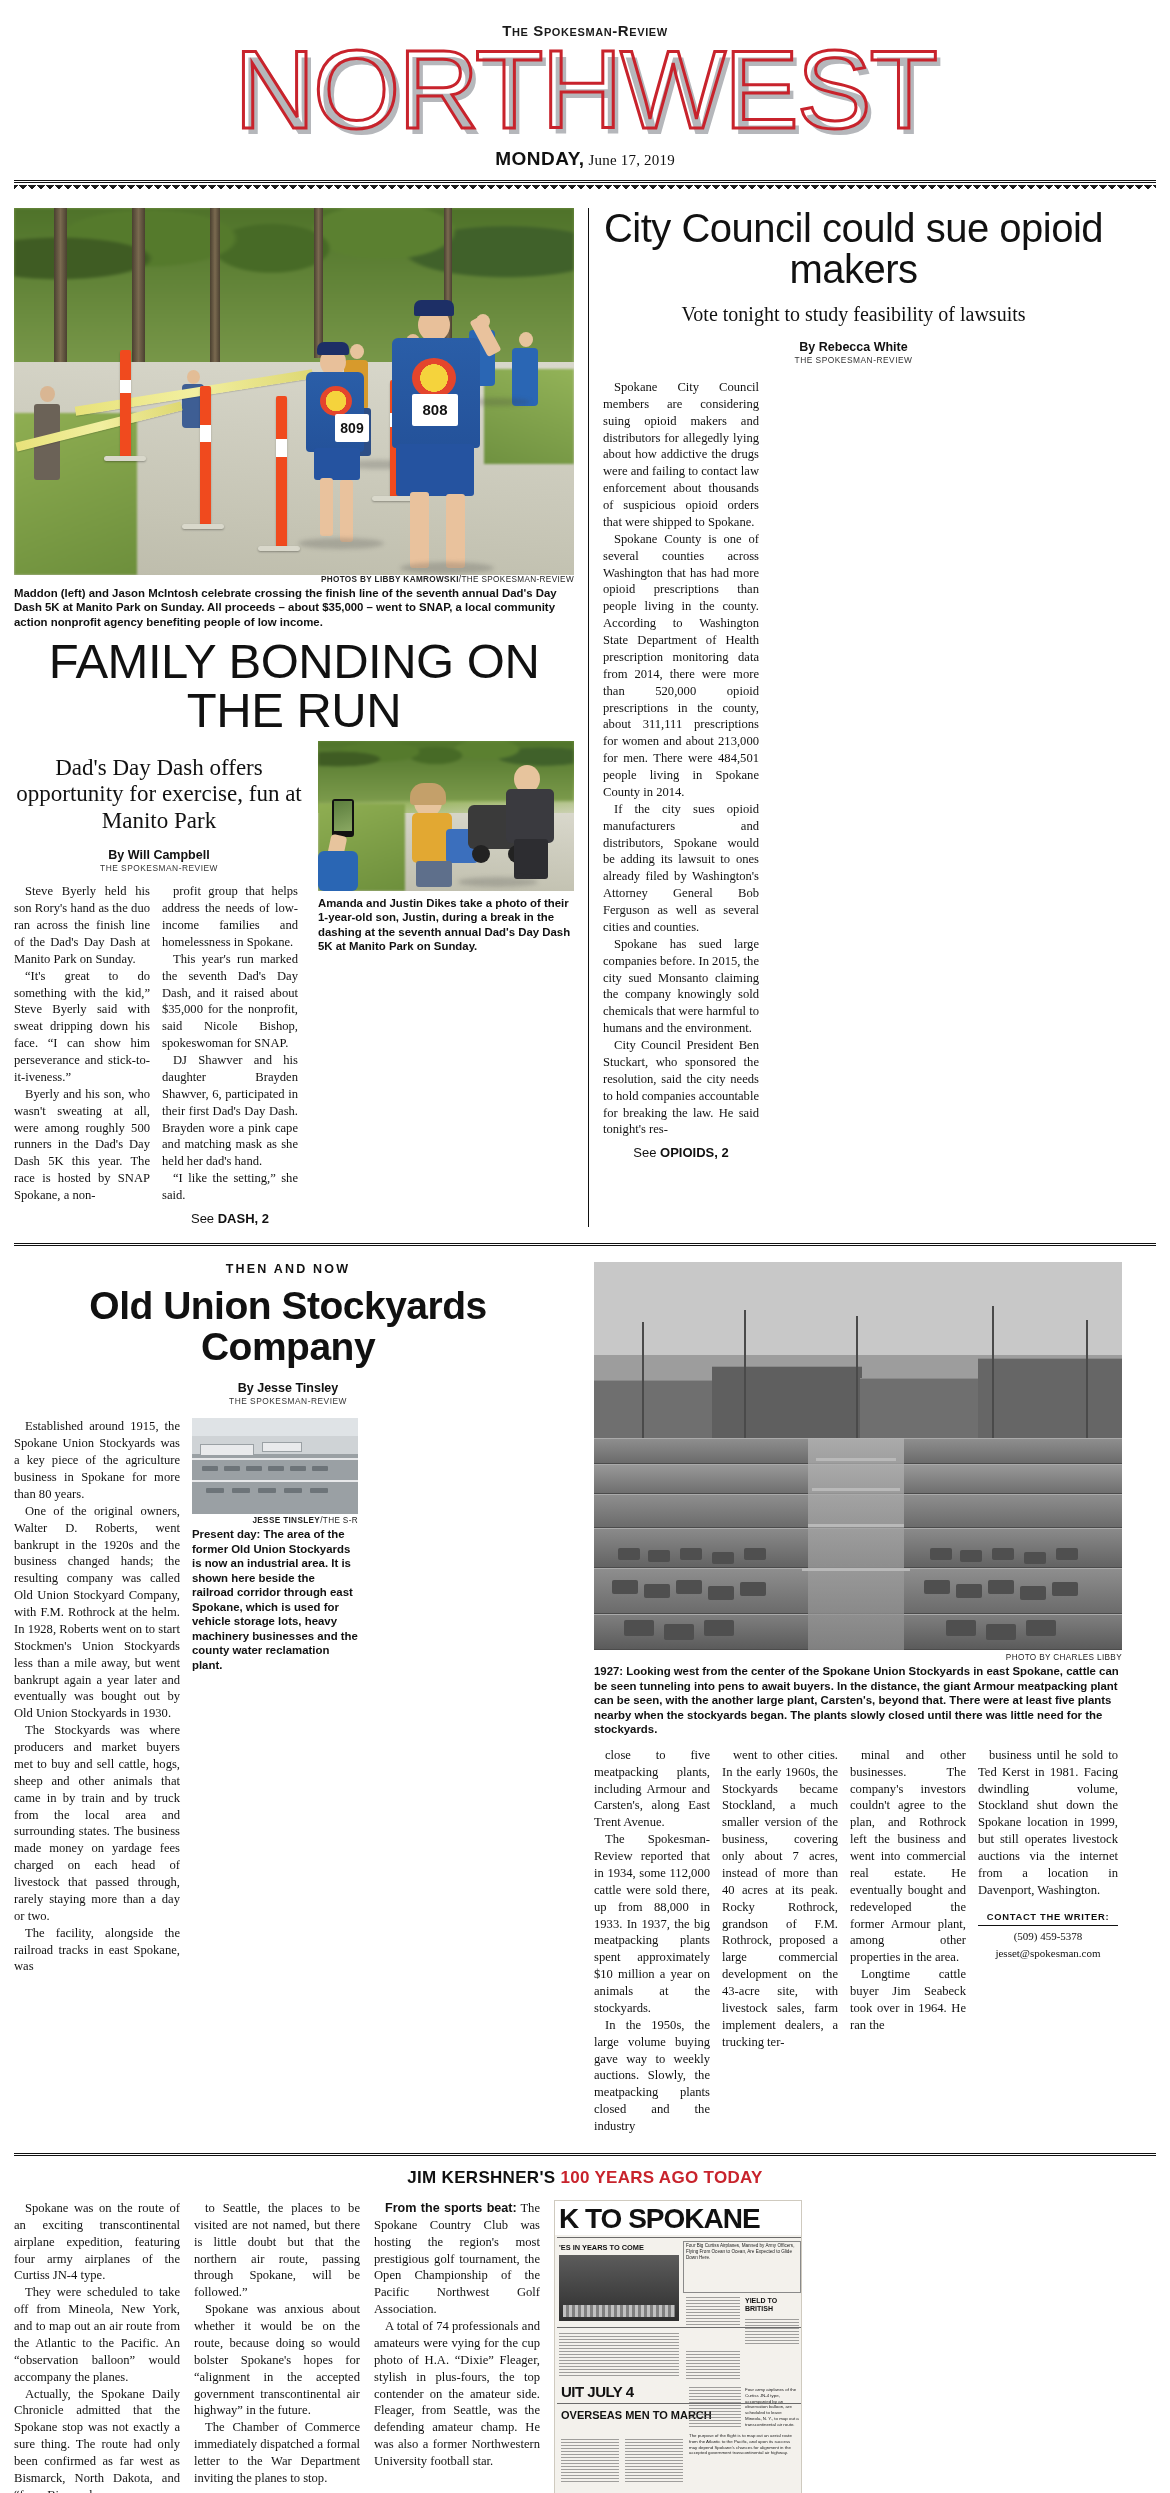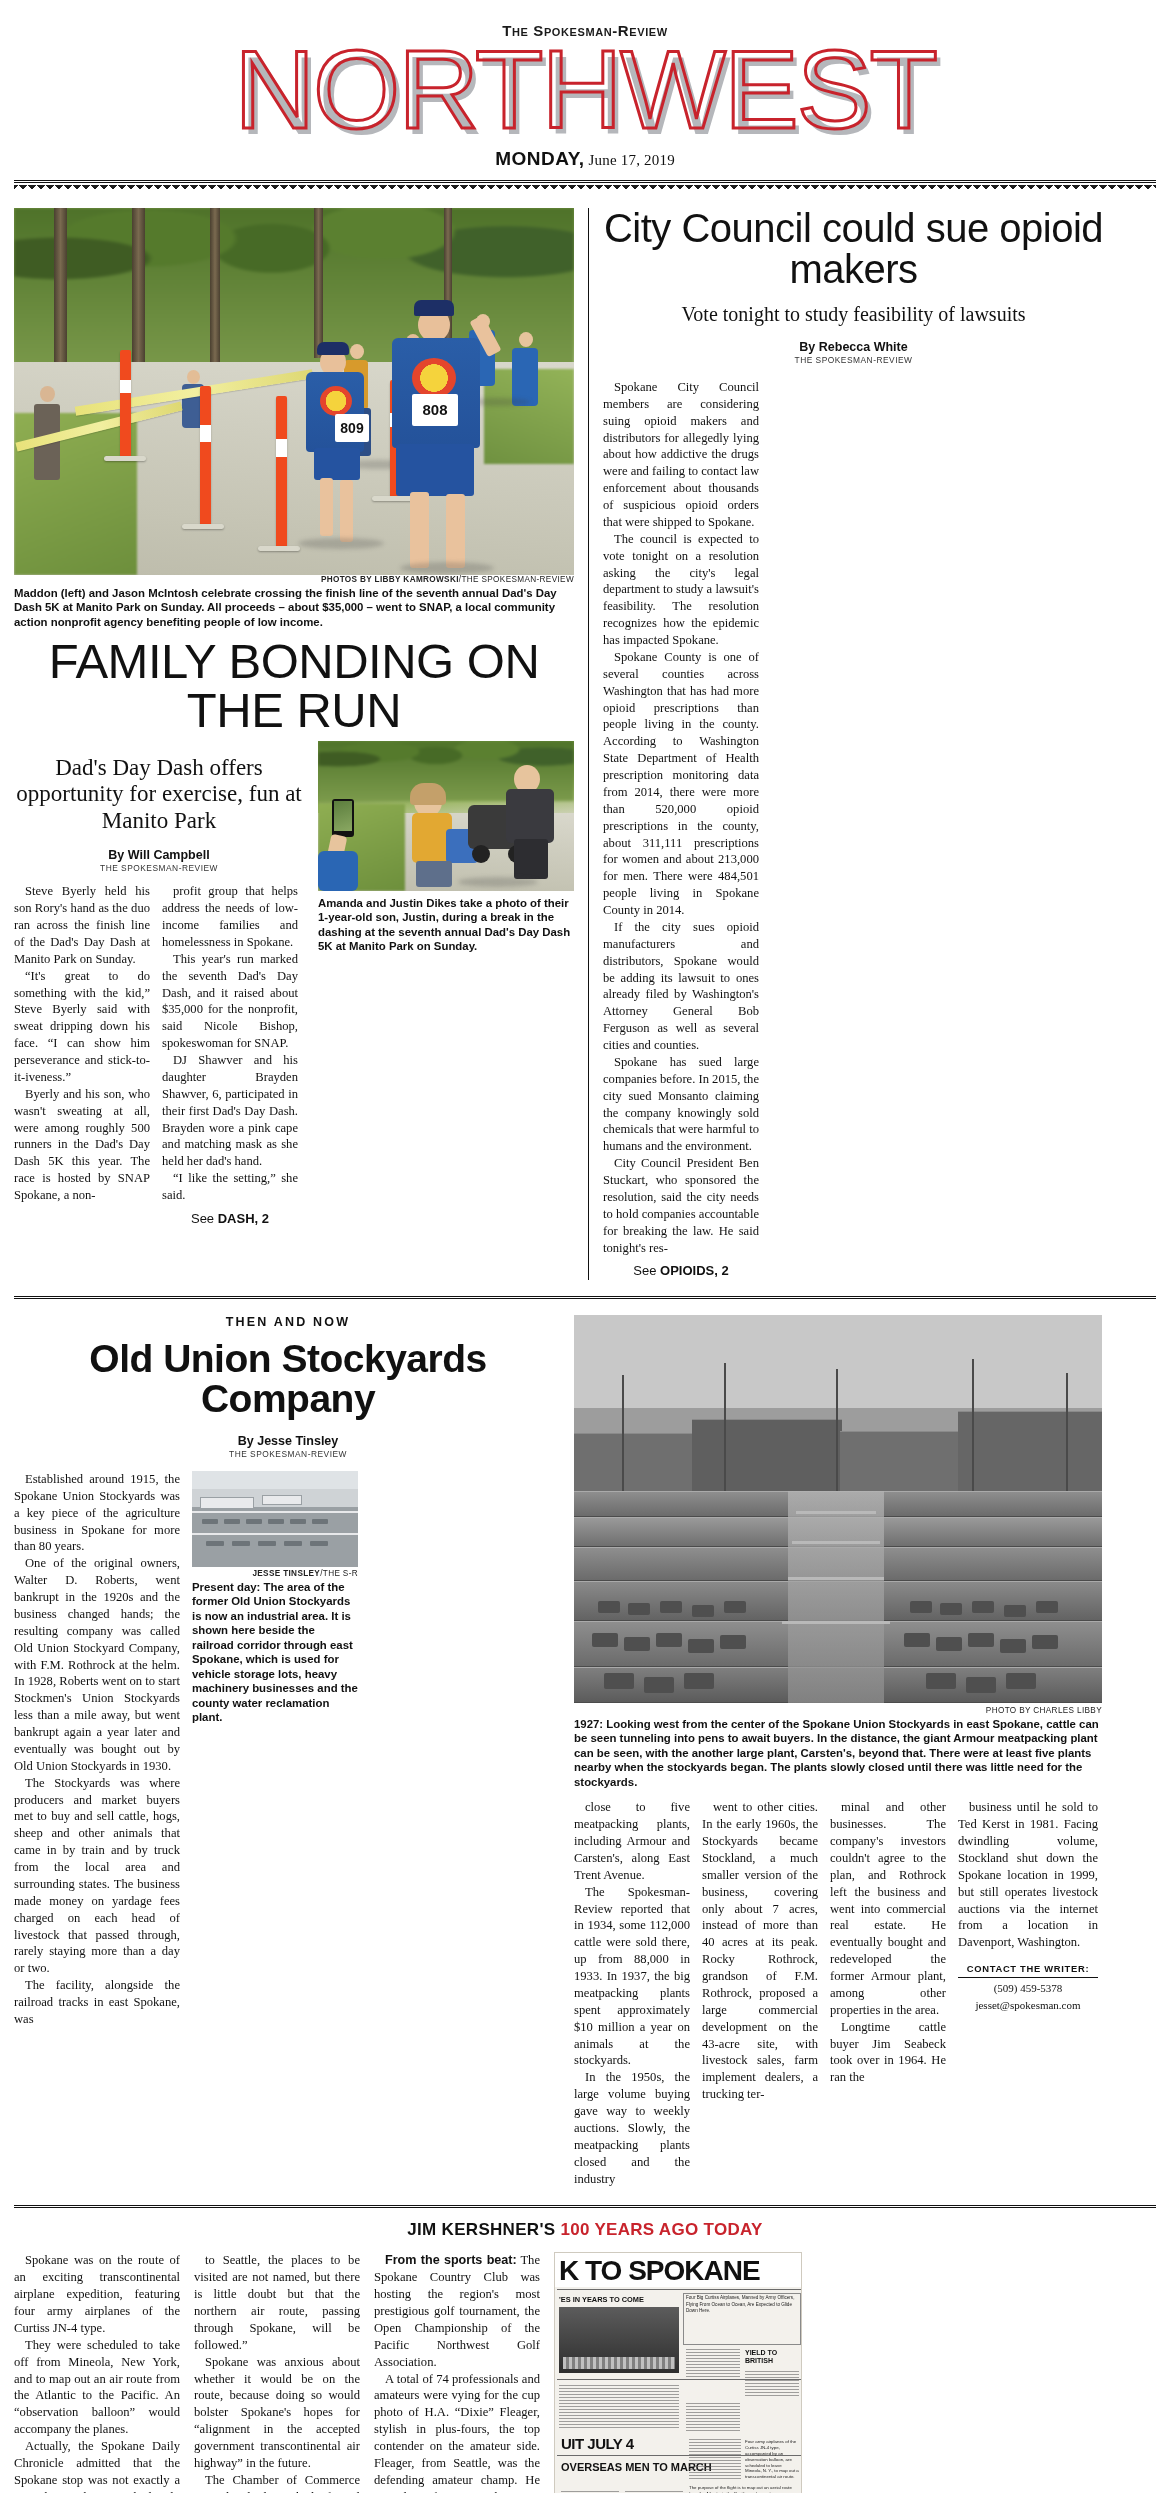--- a/index.html
+++ b/index.html
@@ -176,21 +176,21 @@
     font-family: "Liberation Serif", serif;
     font-size: 20px;
     line-height: 1.16;
     text-align: center;
     margin-top: 12px;
   }
   .rightcols { display: flex; gap: 12px; margin-top: 14px; }
 
   
   .sec-rule { border-top: 1px solid #111; border-bottom: 1px solid #111; height: 3px; margin: 16px 0 0; }
-  .then-wrap { display: flex; gap: 12px; margin-top: 16px; }
+  .then-wrap { display: flex; gap: 32px; margin-top: 16px; }
   .then-left { width: 548px; }
   .then-right { width: 528px; }
   .kicker-tn {
     font-family: "Liberation Sans", sans-serif;
     font-weight: bold;
     font-size: 12.5px;
     letter-spacing: 2.2px;
     text-align: center;
   }
   .then-head {
@@ -402,21 +402,20 @@
     <div class="top-right">
       <div class="righthead">City Council could sue opioid makers</div>
       <div class="rightsub">Vote tonight to study feasibility of lawsuits</div>
       <div style="margin-top:14px;">
         <div class="byline">By Rebecca White</div>
         <div class="byline-org">THE SPOKESMAN-REVIEW</div>
       </div>
       <div class="rightcols">
         <div class="body-col" style="width:156px;">
           <p class="first">Spokane City Council members are considering suing opioid makers and distributors for allegedly lying about how addictive the drugs were and failing to contact law enforcement about thousands of suspicious opioid orders that were shipped to Spokane.</p>
-          <p>The council is expected to vote tonight on a resolution asking the city's legal department to study a lawsuit's feasibility. The resolution recognizes how the epidemic has impacted Spokane.</p>
           <p>Spokane County is one of several counties across Washington that has had more opioid prescriptions than people living in the county. According to Washington State Department of Health prescription monitoring data from 2014, there were more than 520,000 opioid prescriptions in the county, about 311,111 prescriptions for women and about 213,000 for men. There were 484,501 people living in Spokane County in 2014.</p>
           <p>If the city sues opioid manufacturers and distributors, Spokane would be adding its lawsuit to ones already filed by Washington's Attorney General Bob Ferguson as well as several cities and counties.</p>
           <p>Spokane has sued large companies before. In 2015, the city sued Monsanto claiming the company knowingly sold chemicals that were harmful to humans and the environment.</p>
           <p>City Council President Ben Stuckart, who sponsored the resolution, said the city needs to hold companies accountable for breaking the law. He said tonight's res-</p>
           <div class="jump">
             <span>See </span><b>OPIOIDS, 2</b>
           </div>
         </div>
       </div>
     </div>

